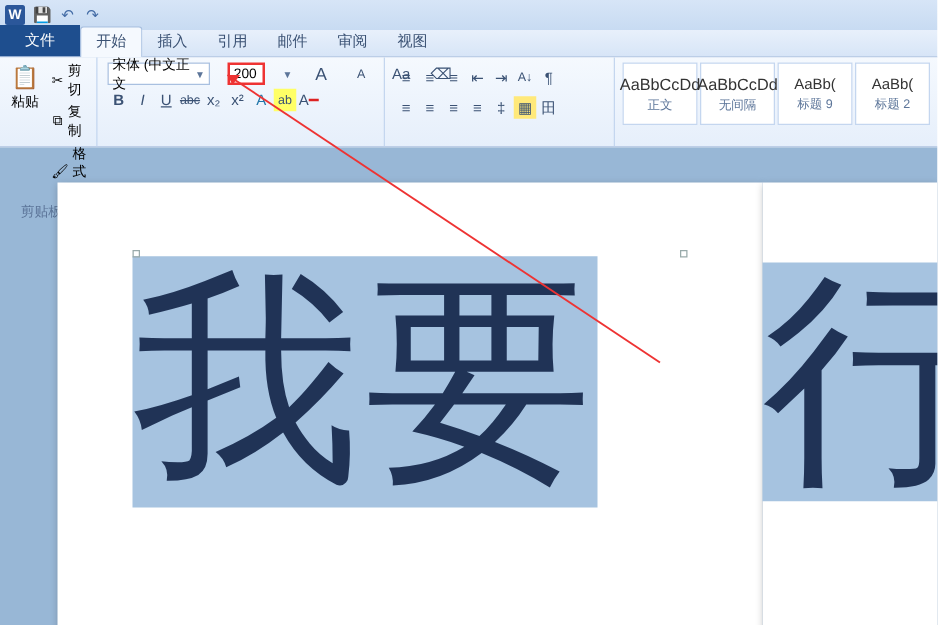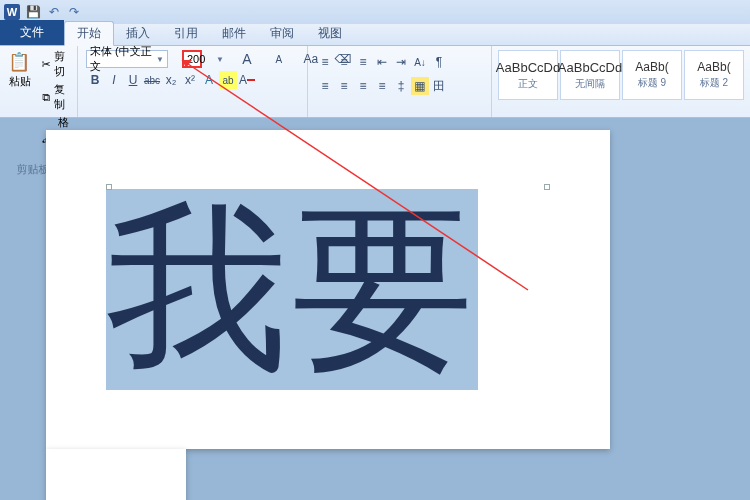--- a/index.html
+++ b/index.html
@@ -17,31 +17,31 @@
   .group-body { flex: 1; display: flex; align-items: flex-start; }
   .group-label { text-align: center; font-size: 11px; color: #5c7599; padding: 1px 0; }
   .clip-col { display: flex; flex-direction: column; gap: 1px; margin-left: 2px; }
   .clip-item { display: flex; align-items: center; font-size: 11px; gap: 3px; padding: 1px 3px; }
   .clip-item .ico { width: 14px; height: 14px; display: flex; align-items: center; justify-content: center; }
   .paste-big { display: flex; flex-direction: column; align-items: center; padding: 2px 4px; font-size: 11px; }
   .paste-big .ico { width: 24px; height: 24px; display: flex; align-items: center; justify-content: center; font-size: 18px; }
   .font-top { display: flex; align-items: center; gap: 14px; }
   .combo { border: 1px solid #a9c0e0; background: #fff; height: 18px; display: flex; align-items: center; padding: 0 3px; font-size: 11px; }
   .combo.font-name { width: 82px; }
-  .combo.font-size { width: 20px; border: 2px solid #e33; }
+  .combo.font-size { width: 30px; border: 2px solid #e33; }
   .combo .dd { margin-left: 2px; font-size: 8px; color: #5c7599; }
   .btnrow { display: flex; gap: 1px; margin-top: 3px; }
   .rb { width: 18px; height: 18px; display: flex; align-items: center; justify-content: center; font-size: 12px; color: #3b5274; border: 1px solid transparent; }
   .para-col { display: flex; flex-direction: column; gap: 3px; padding: 2px 4px; }
   .styles { display: flex; align-items: stretch; padding: 2px; gap: 2px; justify-content: center; }
   .style-box { border: 1px solid #c4d6ef; width: 60px; height: 50px; display: flex; flex-direction: column; align-items: center; justify-content: center; background: #fff; }
   .style-box .preview { font-size: 13px; color: #333; }
   .style-box.big .preview { font-size: 12px; font-weight: normal; }
   .style-box .name { font-size: 10px; color: #5c7599; margin-top: 2px; }
-  .workspace { background: #98b7d6; width: 100%; height: calc(500px - 24px - 22px - 72px); display: flex; padding: 12px 0 0 46px; overflow: hidden; flex-direction: column; }
+  .workspace { background: #98b7d6; width: 100%; height: calc(500px - 24px - 22px - 72px); display: flex; padding: 28px 0 0 46px; overflow: hidden; }
   .page { background: #fff; box-shadow: 0 2px 6px rgba(0,0,0,.25); width: 564px; height: 600px; position: relative; padding: 64px 60px; }
   .page.second { width: 140px; }
   .selected-text { background: #a6c3e0; display: inline; font-family: "SimSun", serif; font-size: 182px; line-height: 1.05; color: #203356; letter-spacing: 4px; }
   .page.second .selected-text-2 { background:#a6c3e0; font-family:"SimSun",serif; font-size:182px; line-height:1.05; color:#203356; display:inline-block; margin-left:-60px;}
   .ruler-mark { position: absolute; top: 54px; width: 6px; height: 6px; border: 1px solid #9aa; }
   .ruler-mark.l { left: 60px; }
   .ruler-mark.r { right: 60px; }
   .annot-line { position:absolute; pointer-events:none; }
   .red-underline { border-bottom:2px solid #d22; width:14px; display:inline-block; }
   .launcher { font-size: 9px; color:#5c7599; align-self:flex-end; margin-left:4px; }

